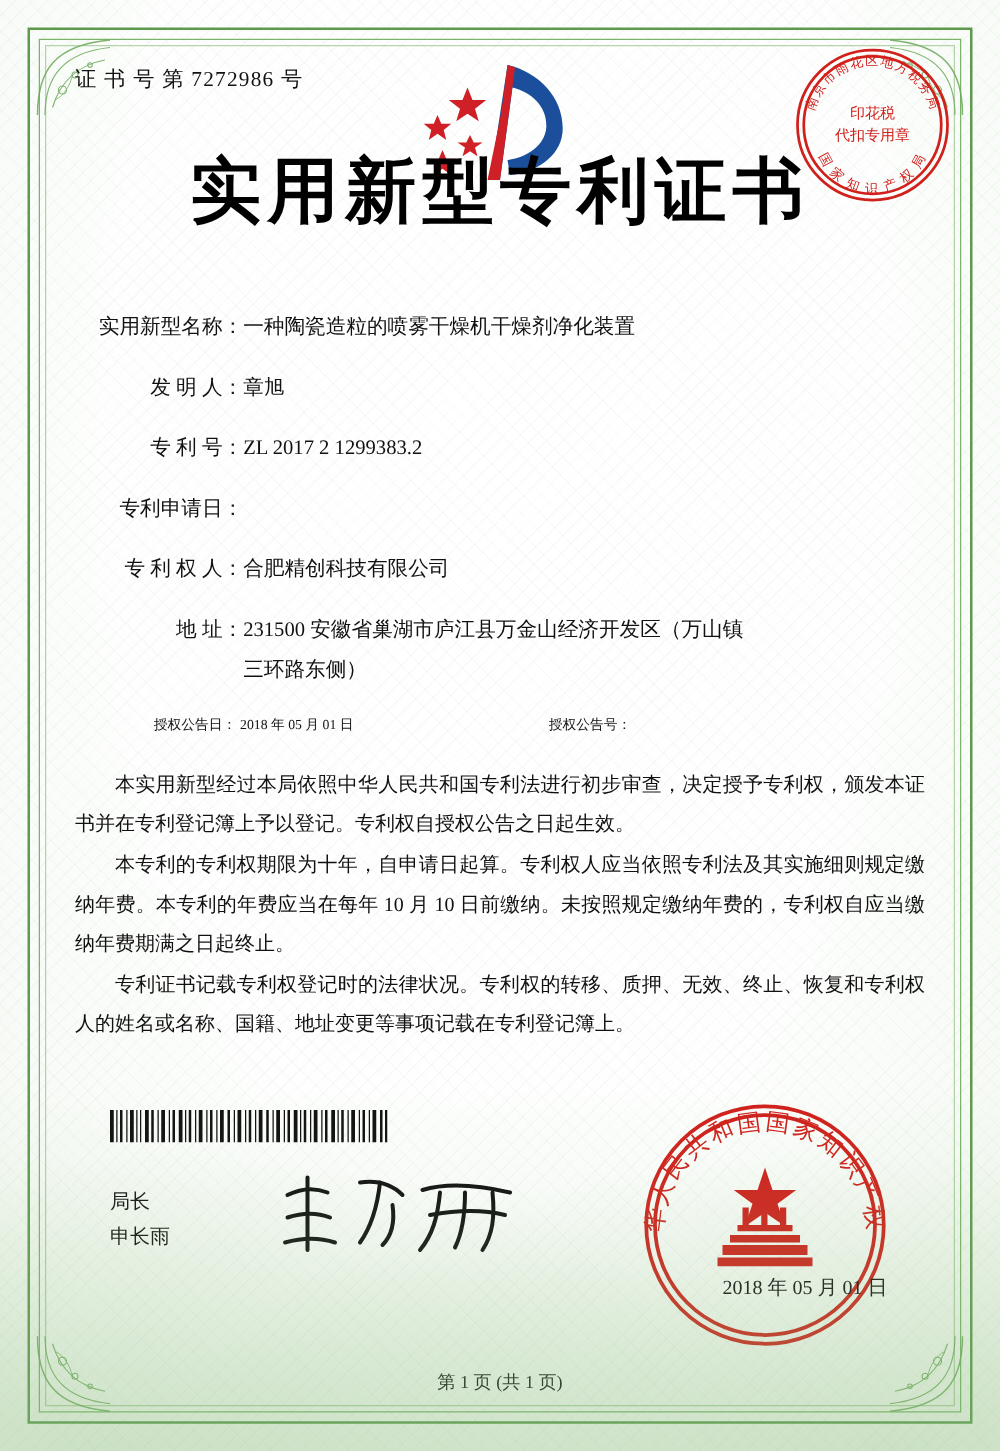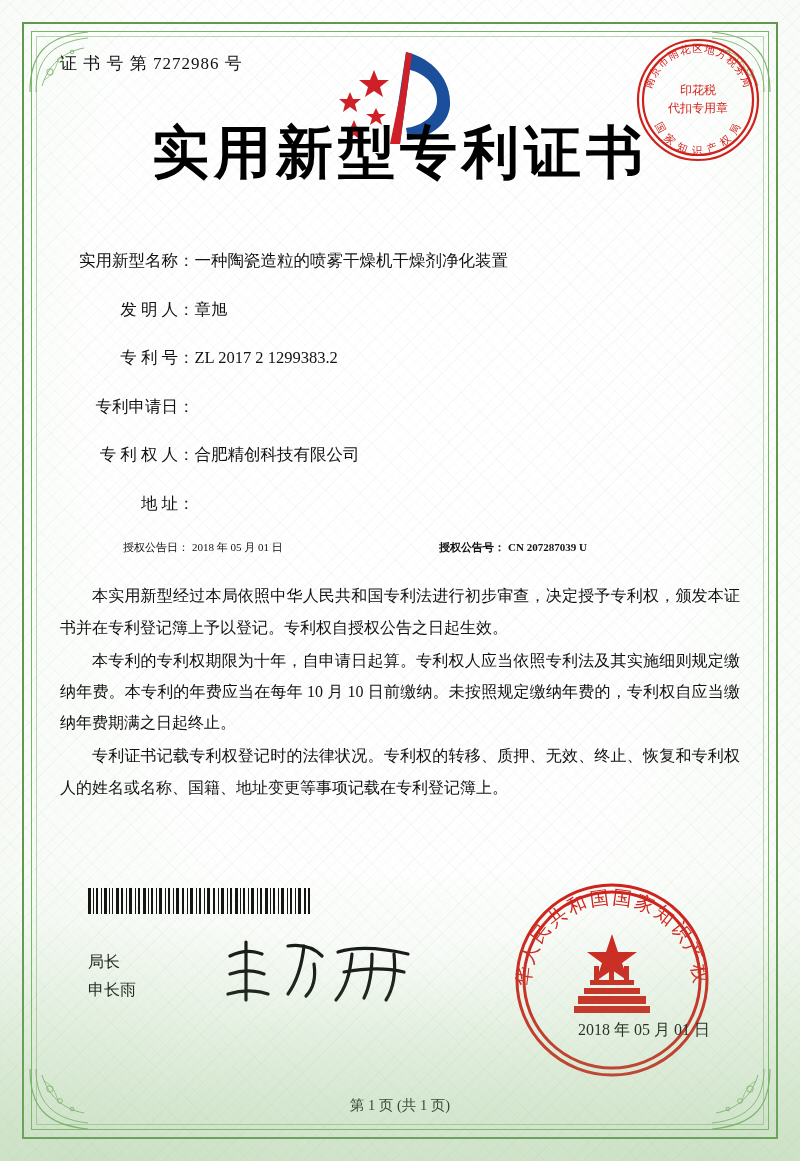--- a/index.html
+++ b/index.html
@@ -151,21 +151,20 @@
     margin-top: 3px;
     font-size: 11px;
   }
   .grant-left {
     flex: 0 0 330px;
     display: flex;
   }
   .grant-right {
     flex: 1 1 auto;
     display: flex;
-    font-weight: bold;
   }
   .grant-left .field-label,
   .grant-right .field-label {
     width: 118px;
     flex: 0 0 118px;
   }
   .grant-right .field-label {
     width: 104px;
     flex: 0 0 104px;
   }
@@ -339,32 +338,35 @@
 
       <div class="field-row">
         <div class="field-label">专 利 权 人</div>
         <div class="field-colon">：</div>
         <div class="field-value">合肥精创科技有限公司</div>
       </div>
 
       <div class="field-row">
         <div class="field-label">地 址</div>
         <div class="field-colon">：</div>
+        <div class="field-value">
+          <span>231500  安徽省巢湖市庐江县万金山经济开发区（万山镇</span>
+          <span class="line2">三环路东侧）</span>
+        </div>
       </div>
 
       <div class="grant-row">
         <div class="grant-left">
           <div class="field-label">授权公告日</div>
           <div class="field-colon">：</div>
           <div class="field-value">2018 年 05 月 01 日</div>
         </div>
         <div class="grant-right">
           <div class="field-label">授权公告号</div>
           <div class="field-colon">：</div>
-          <div class="field-value">CN 207287039 U</div>
         </div>
       </div>
 
     </div>
 
     <div class="paragraphs">
       <p>本实用新型经过本局依照中华人民共和国专利法进行初步审查，决定授予专利权，颁发本证书并在专利登记簿上予以登记。专利权自授权公告之日起生效。</p>
       <p>本专利的专利权期限为十年，自申请日起算。专利权人应当依照专利法及其实施细则规定缴纳年费。本专利的年费应当在每年 10 月 10 日前缴纳。未按照规定缴纳年费的，专利权自应当缴纳年费期满之日起终止。</p>
       <p>专利证书记载专利权登记时的法律状况。专利权的转移、质押、无效、终止、恢复和专利权人的姓名或名称、国籍、地址变更等事项记载在专利登记簿上。</p>
     </div>

